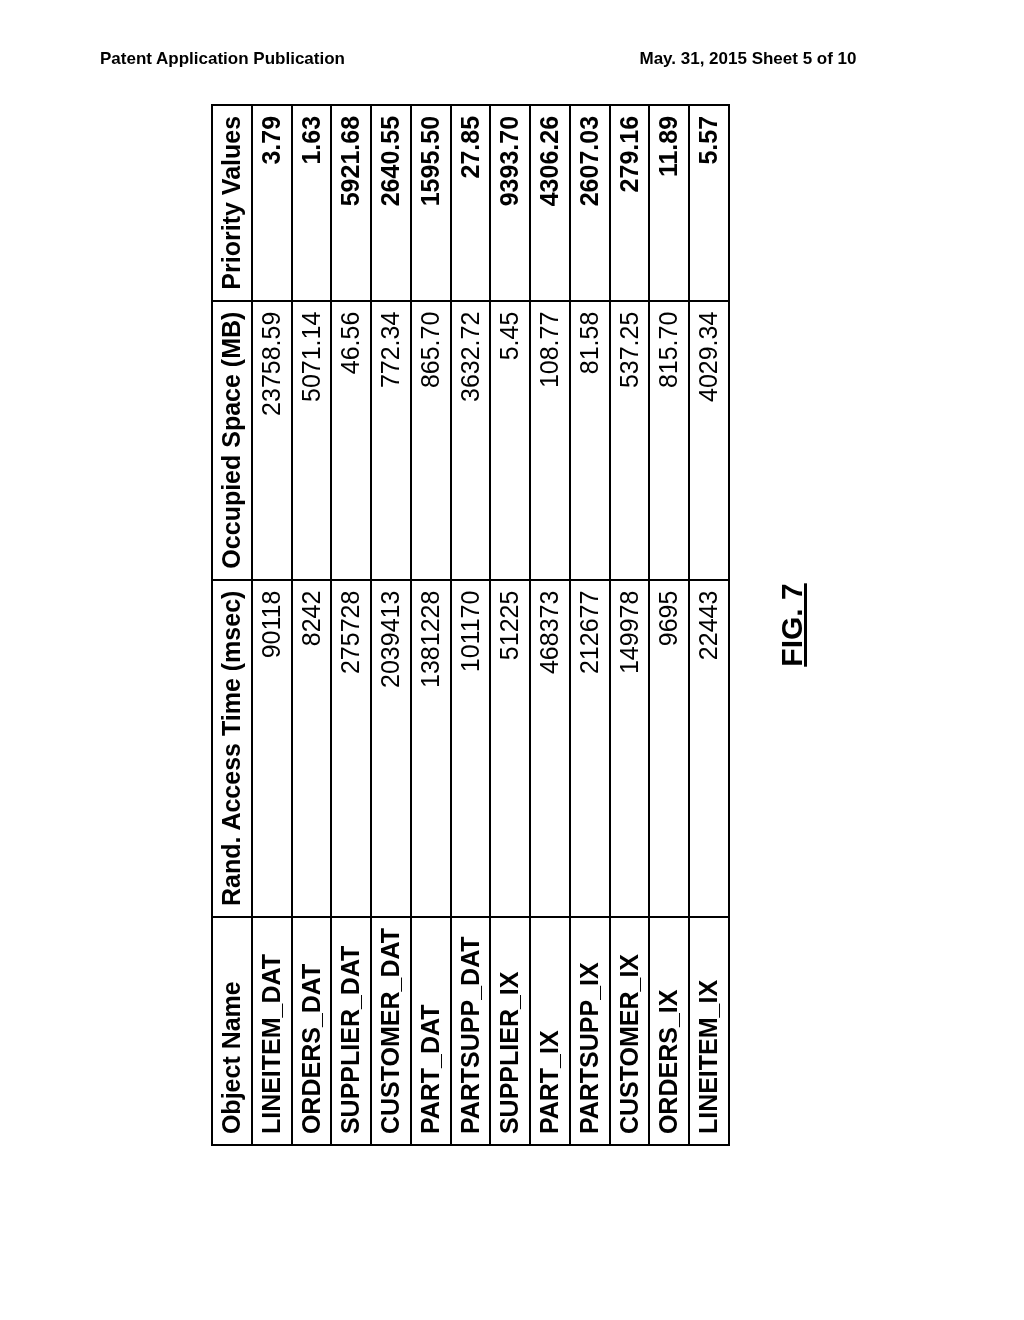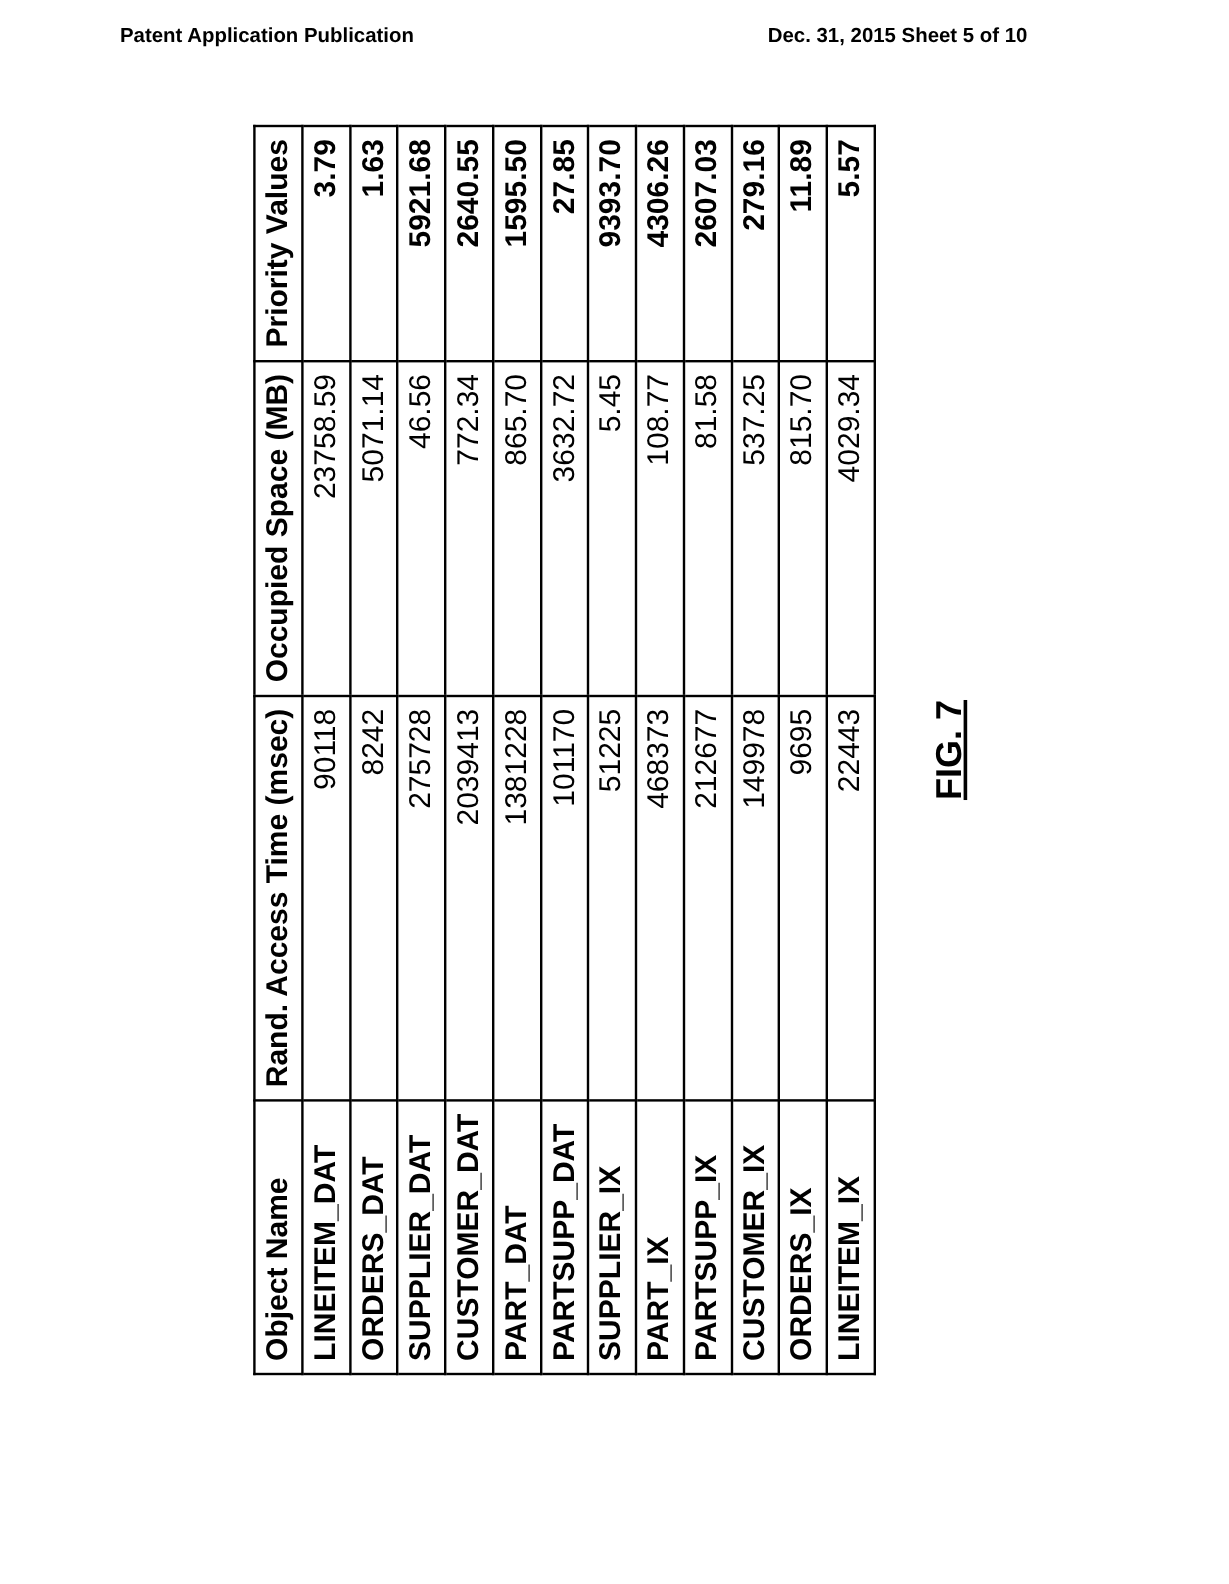--- a/index.html
+++ b/index.html
@@ -11,23 +11,24 @@
       width: 1024px;
       height: 1320px;
       background: #ffffff;
       font-family: Arial, Helvetica, sans-serif;
       position: relative;
     }
     .header {
       display: flex;
       justify-content: space-between;
       align-items: center;
-      padding: 20px 60px 0 100px;
+      padding: 30px 60px 0 100px;
       font-size: 17px;
       font-weight: bold;
+      margin-top: 19px;
     }
     .header-left {
       flex: 1;
     }
     .header-center {
       flex: 1;
       text-align: center;
     }
     .header-right {
       flex: 1;
@@ -77,21 +78,21 @@
       margin-top: 45px;
       text-decoration: underline;
       text-align: center;
     }
   </style>
 </head>
 <body>
 
 <div class="header">
   <div class="header-left">Patent Application Publication</div>
-  <div class="header-center">Dec. 31, 2015   Sheet 5 of 10</div>
+  <div class="header-center">May. 31, 2015   Sheet 5 of 10</div>
 </div>
 
 <div class="figure-container">
   <table class="data-table">
     <thead>
       <tr>
         <th>Object Name</th>
         <th>Rand. Access Time (msec)</th>
         <th>Occupied Space (MB)</th>
         <th>Priority Values</th>

